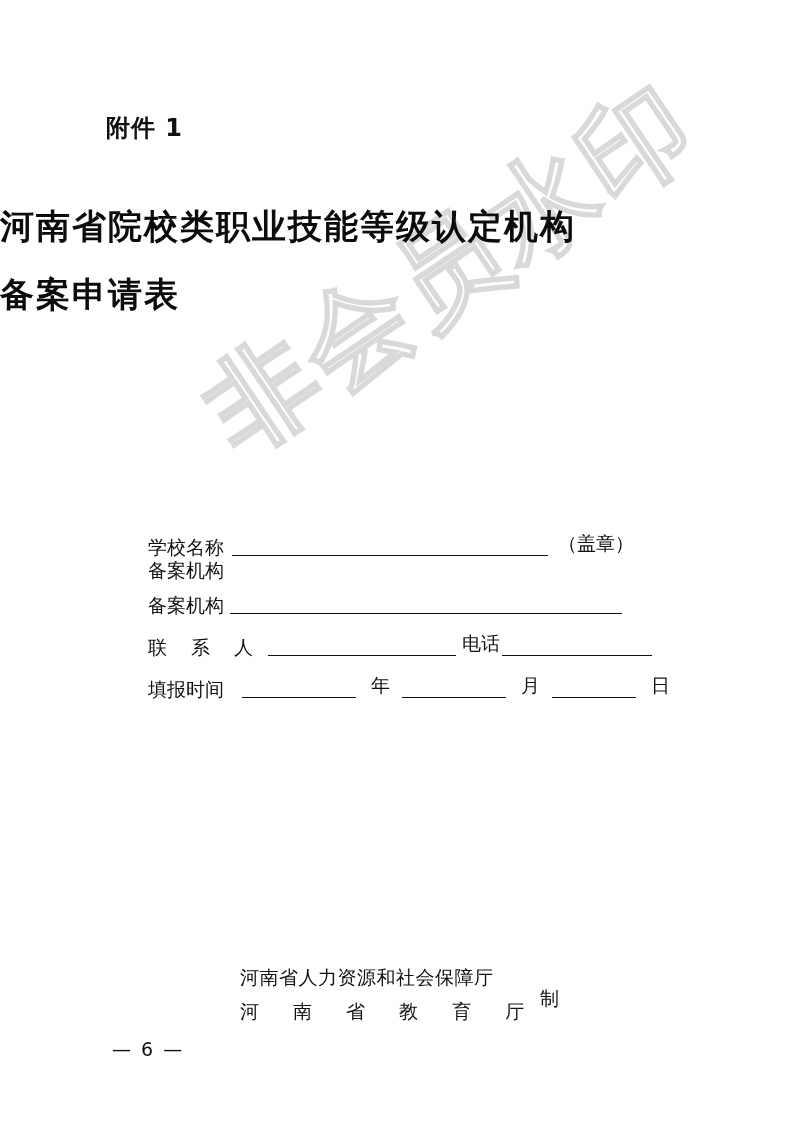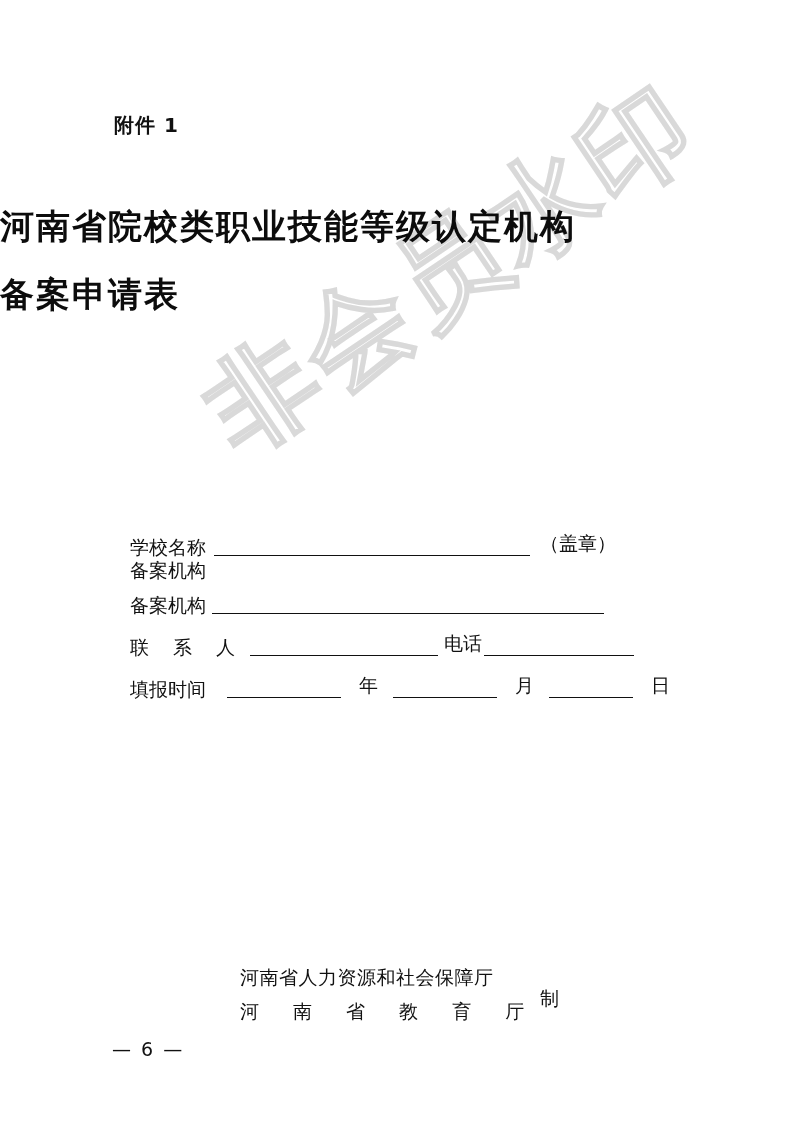--- a/index.html
+++ b/index.html
@@ -45,24 +45,24 @@
     letter-spacing: 4px;
     transform: rotate(-34deg);
     transform-origin: left top;
     white-space: nowrap;
     opacity: 0.95;
   }
 
   
   .attach-label {
     position: absolute;
-    left: 114px;
+    left: 106px;
     top: 112px;
     font-family: "DejaVu Sans", sans-serif;
-    font-size: 20px;
+    font-size: 24px;
     font-weight: 600;
     letter-spacing: 1px;
     color: #111;
     z-index: 10;
   }
 
   
   .title-block {
     position: absolute;
     left: 0;
@@ -94,20 +94,21 @@
   .row {
     display: flex;
     align-items: flex-end;
     height: 32px;
   }
   .row.tight { height: 26px; }
   .lbl {
     white-space: nowrap;
     line-height: 1;
     padding-bottom: 3px;
+    margin-left: 18px;
   }
   .lbl.sp1 { letter-spacing: 0px; }
   .lbl.contact { letter-spacing: 9px; }
   .rule {
     flex: 0 0 auto;
     border-bottom: 1.3px solid #111;
     height: 1px;
     margin: 0 0 4px 0;
   }
   .w-school { width: 316px; margin-left: 8px; }

